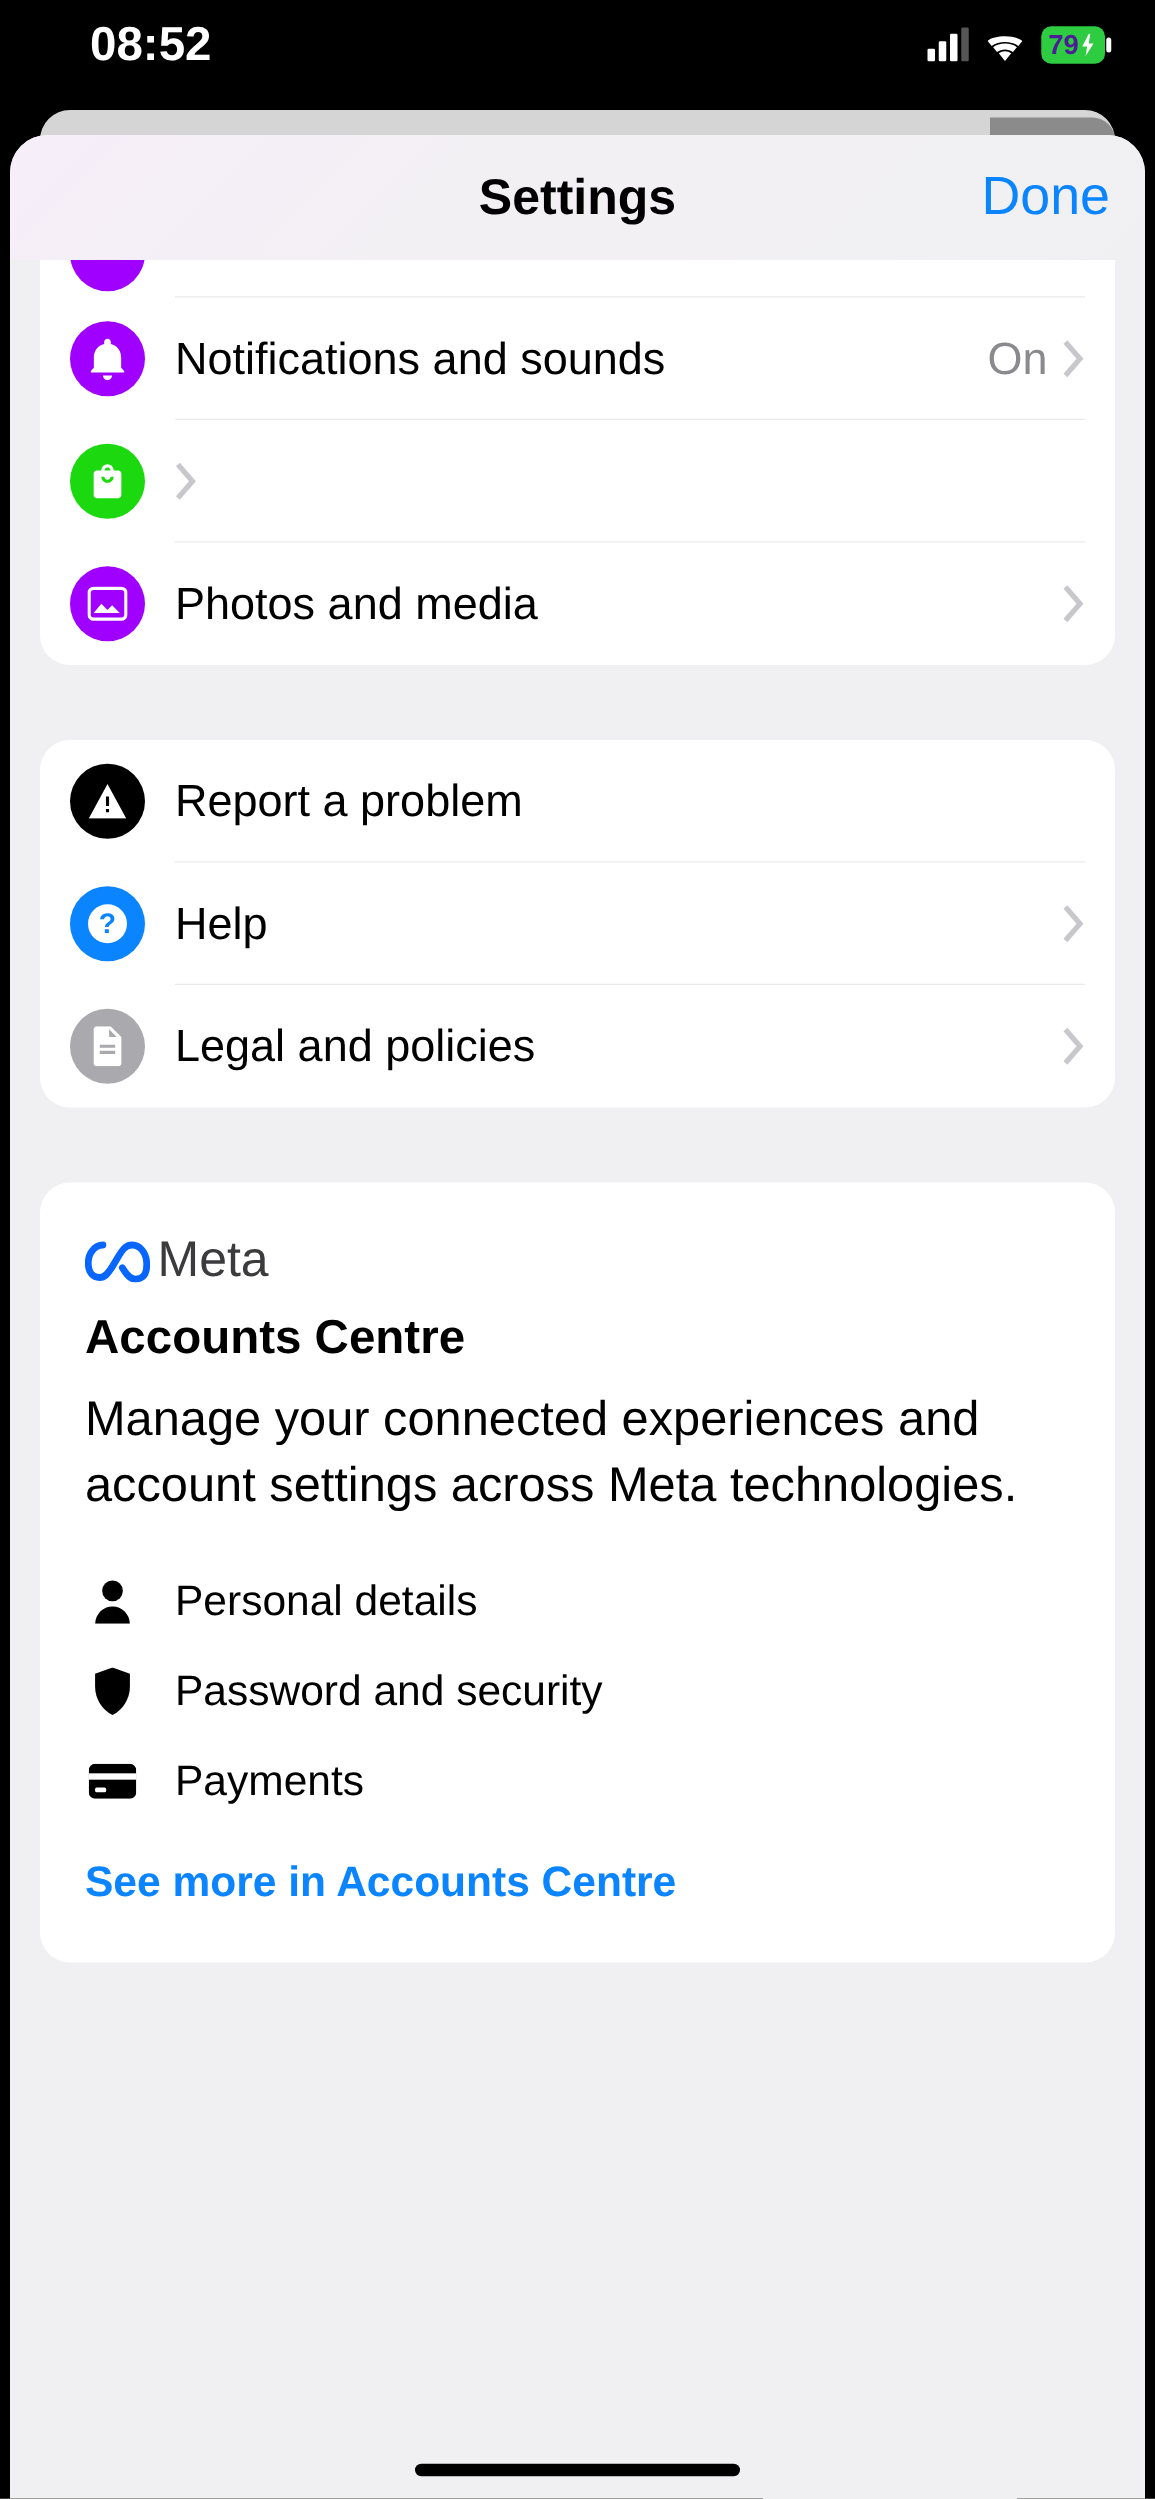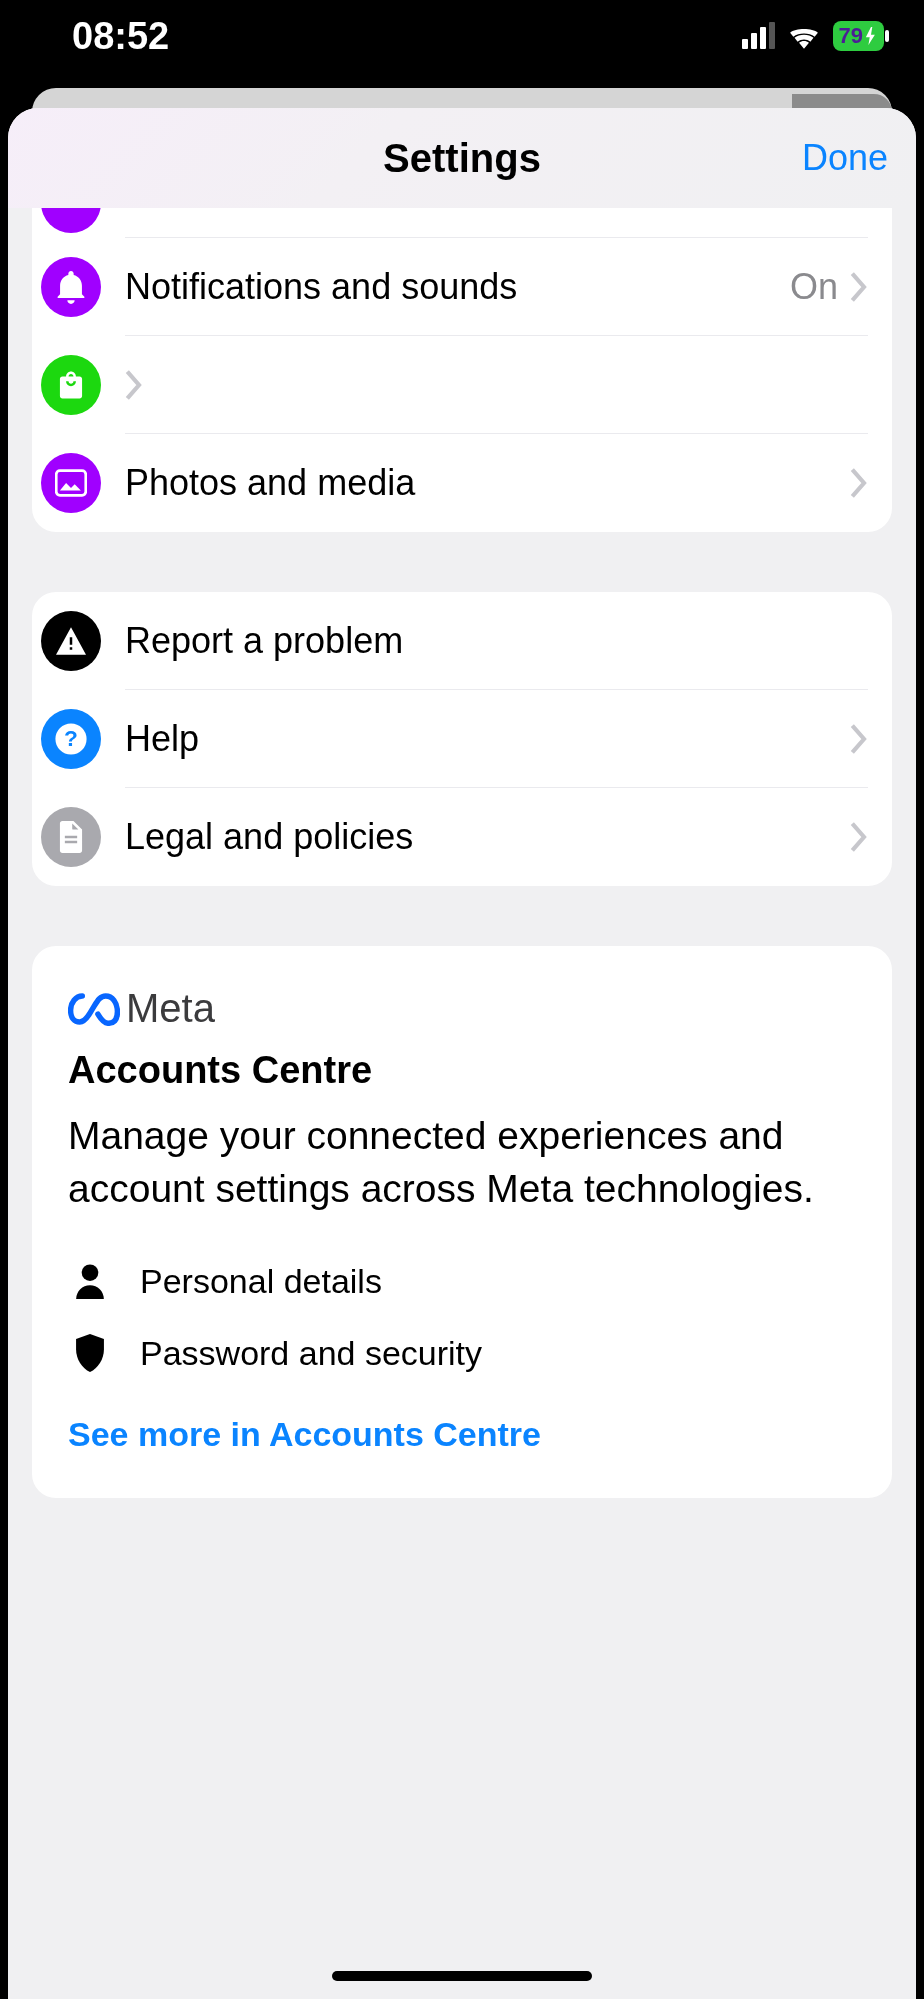--- a/index.html
+++ b/index.html
@@ -112,21 +112,21 @@
     .sheet-title {
       font-size: 40px;
       font-weight: 700;
       color: #000;
     }
     .done-btn {
       position: absolute;
       right: 28px;
       top: 50%;
       transform: translateY(-50%);
-      font-size: 36px;
+      font-size: 43px;
       font-weight: 400;
       color: #0a84ff;
       background: none;
       border: none;
       cursor: pointer;
     }
     .scroll-area{
       flex:1;
       overflow:hidden;
     }
@@ -136,21 +136,21 @@
       margin: 0 24px 60px 24px;
     }
     .section.first{
       border-radius: 0 0 24px 24px;
       margin-top:0;
     }
     .row {
       display: flex;
       align-items: center;
       min-height: 98px;
-      padding: 0 24px 0 9px;
+      padding: 0 24px 0 24px;
       cursor: pointer;
     }
     .icon-wrap {
       width: 60px;
       height: 60px;
       border-radius: 50%;
       display: flex;
       align-items: center;
       justify-content: center;
       flex-shrink: 0;
@@ -393,20 +393,30 @@
         <div class="ac-label">Personal details</div>
       </div>
       <div class="ac-row">
         <div class="ac-icon-wrap">
           <svg width="32" height="38" viewBox="0 0 24 30" fill="#000">
             <path d="M12 0l11 4v8c0 8-4.7 15-11 18C5.7 27 1 20 1 12V4l11-4z"></path>
           </svg>
         </div>
         <div class="ac-label">Password and security</div>
       </div>
+      <div class="ac-row">
+        <div class="ac-icon-wrap">
+          <svg width="38" height="28" viewBox="0 0 30 22" fill="#000">
+            <rect x="0" y="0" width="30" height="22" rx="4"></rect>
+            <rect x="0" y="6" width="30" height="4" fill="#fff"></rect>
+            <rect x="4" y="15" width="7" height="3" rx="1" fill="#fff"></rect>
+          </svg>
+        </div>
+        <div class="ac-label">Payments</div>
+      </div>
 
       <a class="ac-link">See more in Accounts Centre</a>
     </div>
 
   </div>
 </div>
 
 <div class="home-indicator"></div>
 
 </body></html>

